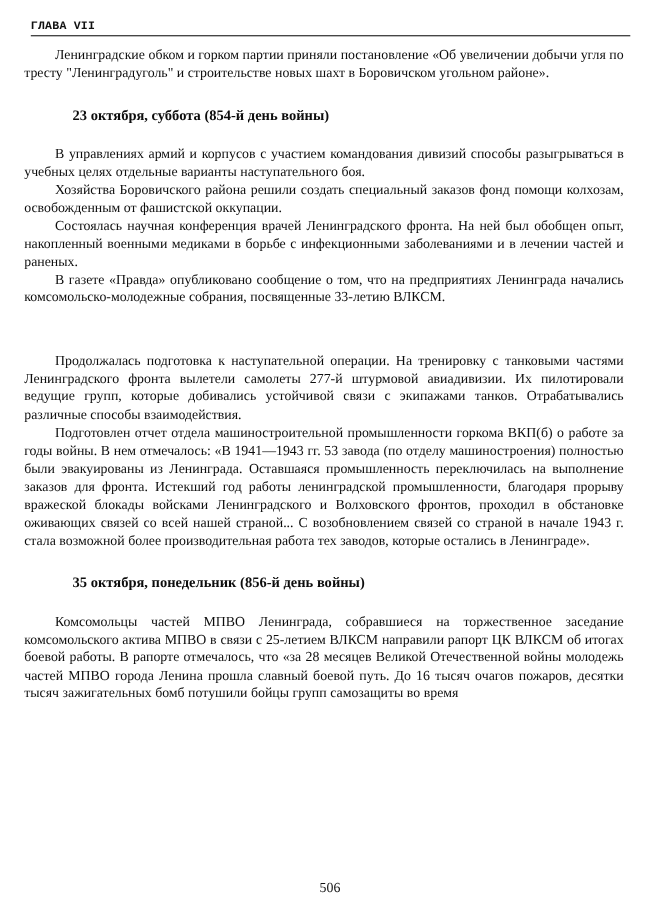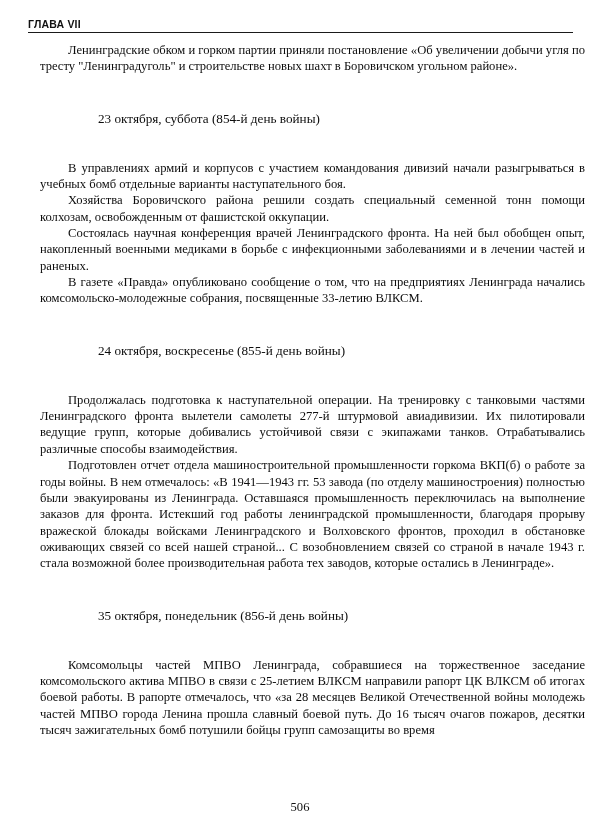--- a/index.html
+++ b/index.html
@@ -27,58 +27,58 @@
   }
 
   
   .running-head {
     position: absolute;
     left: 28px;
     top: 18px;
     width: 545px;
   }
   .running-head-text {
-    font-family: Liberation Sans, sans-serif;
+    font-family: Liberation Mono, monospace;
     font-size: 10.5px;
     font-weight: 700;
     letter-spacing: 0.2px;
     line-height: 12px;
     color: #111111;
     white-space: nowrap;
   }
   .head-rule {
     margin-top: 2px;
     width: 545px;
     height: 0;
     border-top: 1.6px solid #1a1a1a;
   }
 
   
   .column {
     position: absolute;
-    left: 40px;
+    left: 22px;
     top: 42px;
     width: 545px;
   }
 
   p.para {
     margin: 0;
     text-align: justify;
     text-justify: inter-word;
     font-size: 12.6px;
     line-height: 16.35px;
     text-indent: 28px;
     hyphens: manual;
     -webkit-hyphens: manual;
   }
 
   h2.date-heading {
-    margin: 14px;
+    margin: 0;
     font-size: 13.2px;
-    font-weight: 400;
+    font-weight: 700;
     line-height: 16px;
     text-align: left;
     padding-left: 44px;
     white-space: nowrap;
   }
 
   
   .gap-before-heading { height: 22px; }
   .gap-after-heading  { height: 19px; }
 
@@ -104,27 +104,26 @@
     <div class="head-rule"></div>
   </header>
 
   <main class="column">
 
     <p class="para">Ленинградские обком и горком партии приняли постановление «Об увеличении добычи угля по тресту "Ленинградуголь" и строительстве новых шахт в Боровичском угольном районе».</p>
 
     <div class="gap-before-heading"></div>
     <h2 class="date-heading">23 октября, суббота (854-й день войны)</h2>
     <div class="gap-after-heading"></div>
-    <p class="para">В управлениях армий и корпусов с участием командования дивизий начали разыгрываться в учебных бомб отдельные варианты наступательного боя.</p>
-    <p class="para">Хозяйства Боровичского района решили создать специальный семенной тонн помощи колхозам, освобожденным от фашистской оккупации.</p>
+    <p class="para">В управлениях армий и корпусов с участием командования дивизий способы разыгрываться в учебных целях отдельные варианты наступательного боя.</p>
+    <p class="para">Хозяйства Боровичского района решили создать специальный заказов фонд помощи колхозам, освобожденным от фашистской оккупации.</p>
     <p class="para">Состоялась научная конференция врачей Ленинградского фронта. На ней был обобщен опыт, накопленный военными медиками в борьбе с инфекционными заболеваниями и в лечении частей и раненых.</p>
     <p class="para">В газете «Правда» опубликовано сообщение о том, что на предприятиях Ленинграда начались комсомольско-молодежные собрания, посвященные 33-летию ВЛКСМ.</p>
 
     <div class="gap-before-heading"></div>
-    <h2 class="date-heading">24 октября, воскресенье (855-й день войны)</h2>
     <div class="gap-after-heading"></div>
     <p class="para">Продолжалась подготовка к наступательной операции. На тренировку с танковыми частями Ленинградского фронта вылетели самолеты 277-й штурмовой авиадивизии. Их пилотировали ведущие групп, которые добивались устойчивой связи с экипажами танков. Отрабатывались различные способы взаимодействия.</p>
     <p class="para">Подготовлен отчет отдела машиностроительной промышленности горкома ВКП(б) о работе за годы войны. В нем отмечалось: «В 1941—1943 гг. 53 завода (по отделу машиностроения) полностью были эвакуированы из Ленинграда. Оставшаяся промышленность переключилась на выполнение заказов для фронта. Истекший год работы ленинградской промышленности, благодаря прорыву вражеской блокады войсками Ленинградского и Волховского фронтов, проходил в обстановке оживающих связей со всей нашей страной... С возобновлением связей со страной в начале 1943 г. стала возможной более производительная работа тех заводов, которые остались в Ленинграде».</p>
 
     <div class="gap-before-heading"></div>
     <h2 class="date-heading">35 октября, понедельник (856-й день войны)</h2>
     <div class="gap-after-heading"></div>
     <p class="para">Комсомольцы частей МПВО Ленинграда, собравшиеся на торжественное заседание комсомольского актива МПВО в связи с 25-летием ВЛКСМ направили рапорт ЦК ВЛКСМ об итогах боевой работы. В рапорте отмечалось, что «за 28 месяцев Великой Отечественной войны молодежь частей МПВО города Ленина прошла славный боевой путь. До 16 тысяч очагов пожаров, десятки тысяч зажигательных бомб потушили бойцы групп самозащиты во время</p>
 
   </main>

